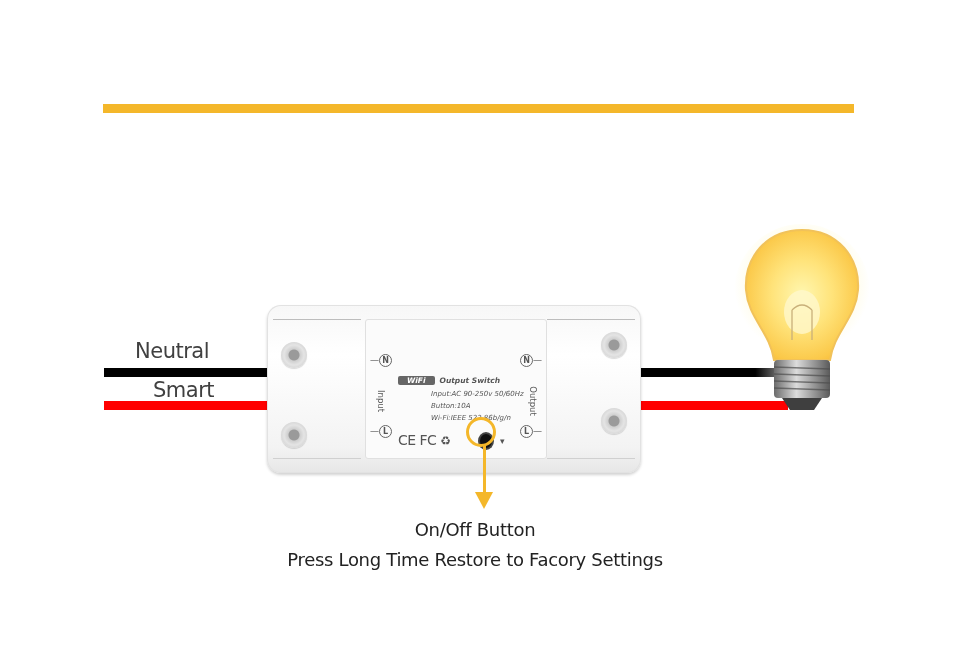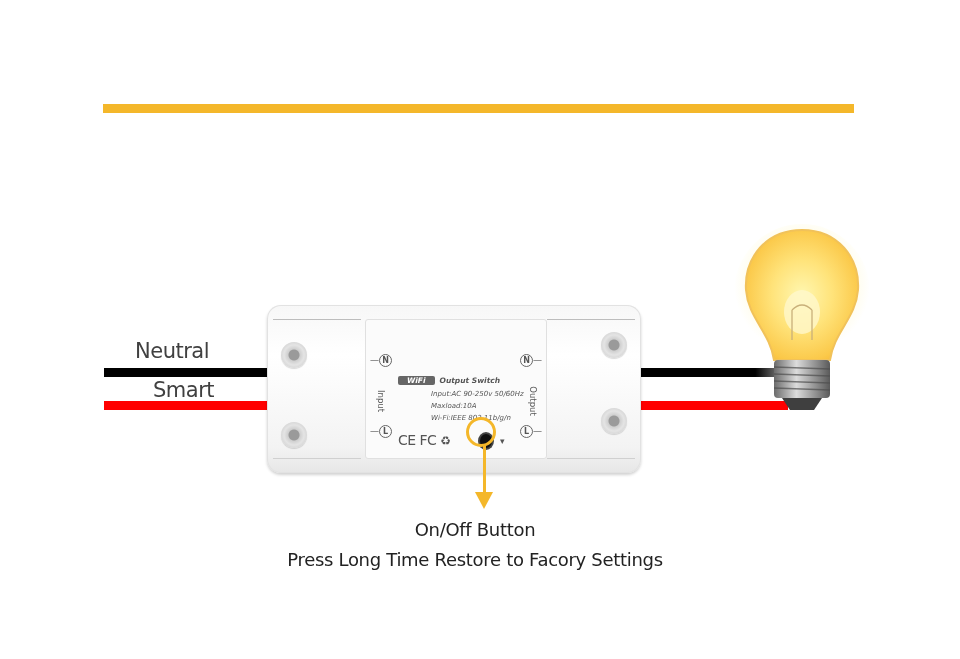--- a/index.html
+++ b/index.html
@@ -61,22 +61,22 @@
     <div class="screw" style="left:8px;top:102px"></div>
   </div>
   <div id="side-right" class="side-panel">
     <div class="screw" style="right:8px;top:12px"></div>
     <div class="screw" style="right:8px;top:88px"></div>
   </div>
 
   <div id="label-plate">
     <div id="wifi-badge"><span class="chip">WiFi</span><span>Output Switch</span></div>
     <div class="spec" style="top:70px">Input:AC 90-250v 50/60Hz</div>
-    <div class="spec" style="top:82px">Maxload:10A</div>
-    <div class="spec" style="top:94px">Wi-Fi:IEEE 802.11b/g/n</div>
+    <div class="spec" style="top:82px">Button:10A</div>
+    <div class="spec" style="top:94px">Wi-Fi:IEEE 522.86b/g/n</div>
 
     <div class="term" style="left:4px;top:34px">—<span class="term-circle">N</span></div>
     <div class="term" style="left:4px;top:105px">—<span class="term-circle">L</span></div>
     <div class="term" style="right:4px;top:34px"><span class="term-circle">N</span>—</div>
     <div class="term" style="right:4px;top:105px"><span class="term-circle">L</span>—</div>
 
     <div class="vtext" style="left:4px;top:76px">Input</div>
     <div class="vtext" style="right:-2px;top:76px">Output</div>
 
     <div id="certs"><span>CE FC</span> <span style="font-size:12px">♻</span></div>

